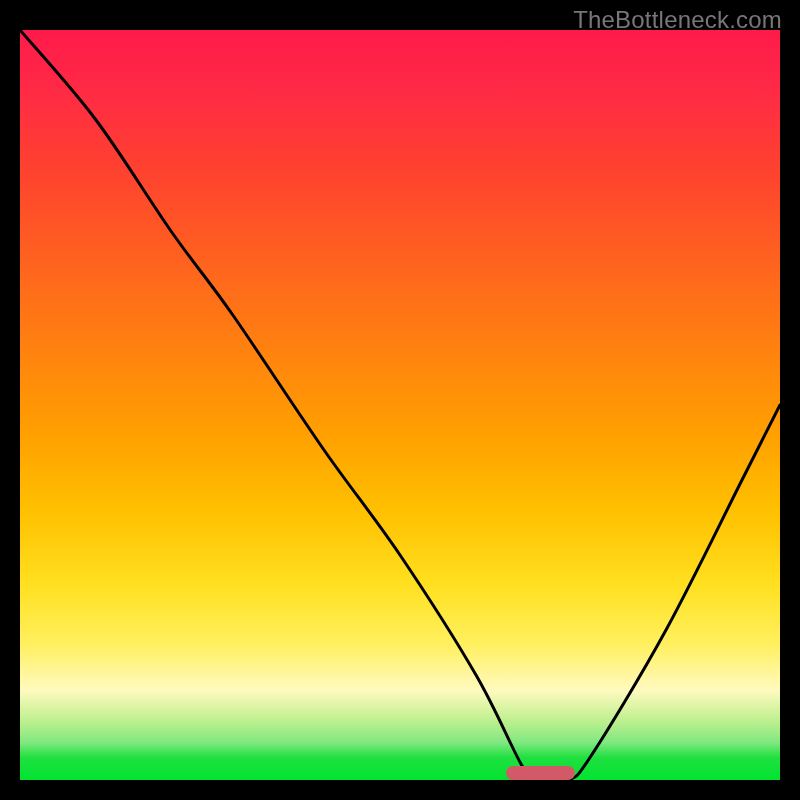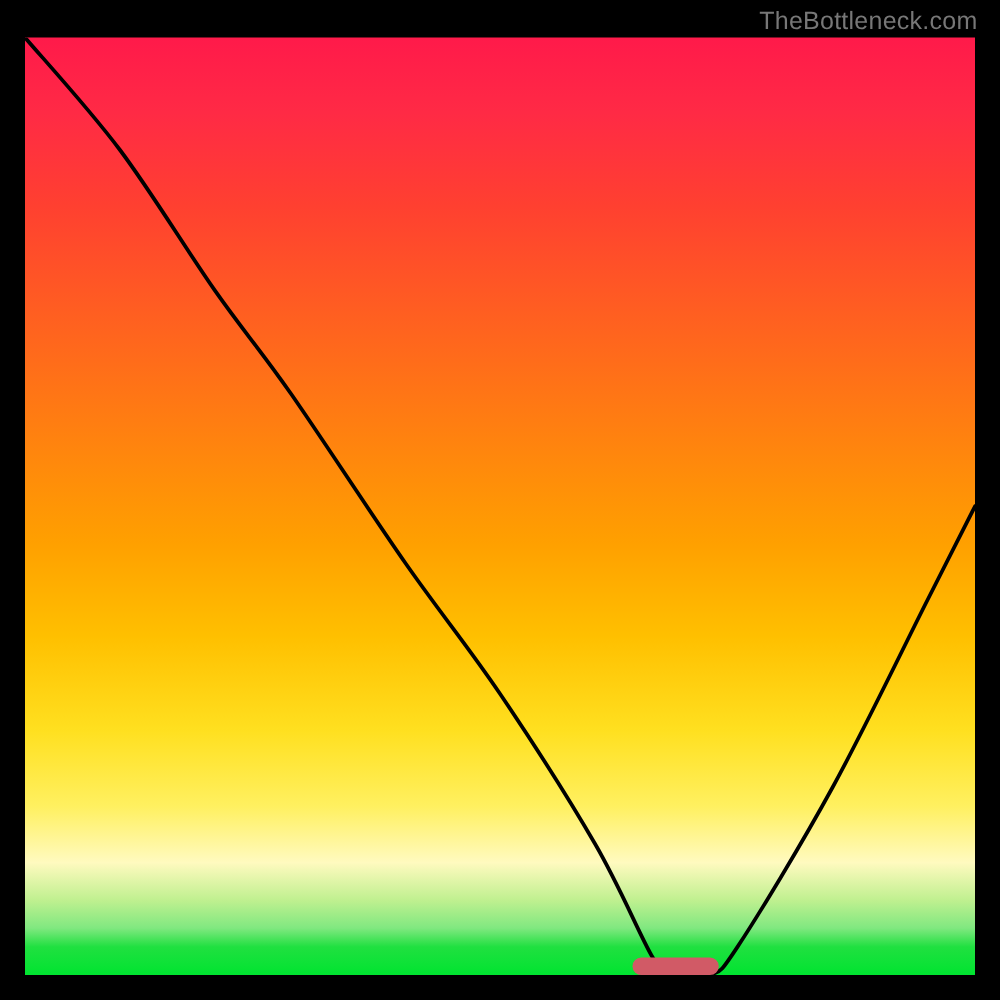--- a/index.html
+++ b/index.html
@@ -37,21 +37,21 @@
       #80e880 95%,
       #20e040 97%,
       #00e430 100%
     );
   }
   .watermark {
     position: absolute;
     top: 6px;
     right: 18px;
     color: #777;
-    font-size: 20px;
+    font-size: 24px;
     letter-spacing: 0.2px;
   }
   svg.curve {
     position: absolute;
     left: 0;
     top: 0;
     width: 760px;
     height: 750px;
   }
   .marker {

